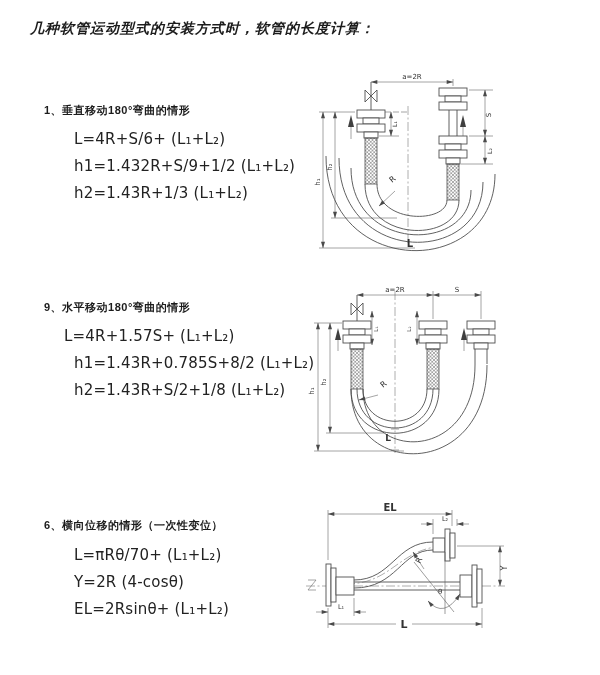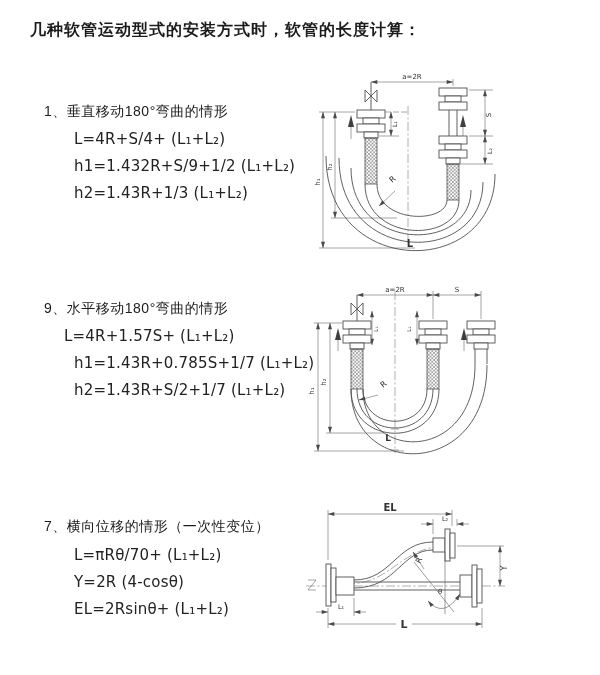--- a/index.html
+++ b/index.html
@@ -1,52 +1,52 @@
 <!DOCTYPE html>
 <html><head>
 <meta charset="utf-8">
 <style>
   html,body{margin:0;padding:0;}
   body{
     width:600px;height:675px;background:#ffffff;position:relative;overflow:hidden;
     font-family:"Liberation Sans","DejaVu Sans",sans-serif;color:#1c1c1c;
   }
   .abs{position:absolute;white-space:nowrap;}
-  .title{font-size:16px;font-weight:700;letter-spacing:1px;}
-  .hd{font-size:14px;font-weight:400;letter-spacing:.5px;text-align:center;}
+  .title{font-size:14px;font-weight:700;letter-spacing:1px;font-style:italic;}
+  .hd{font-size:11px;font-weight:700;letter-spacing:.5px;text-align:center;}
   .fm{font-size:15px;font-weight:400;letter-spacing:.2px;color:#222;
       font-family:"DejaVu Sans","Liberation Sans",sans-serif;}
   svg{position:absolute;overflow:visible;}
   svg .ln{stroke:#4f4f4f;stroke-width:.9;fill:none;}
   svg .fw{stroke:#4f4f4f;stroke-width:.9;fill:#ffffff;}
   svg .bd{stroke:#4f4f4f;stroke-width:.8;}
   svg .dm{stroke:#5a5a5a;stroke-width:.55;fill:none;}
   svg .th{stroke:#5a5a5a;stroke-width:.6;fill:none;}
   svg .cl{stroke:#6b6b6b;stroke-width:.55;stroke-dasharray:9 2.5 2 2.5;fill:none;}
   svg .lb{font-family:"DejaVu Sans",sans-serif;fill:#333;}
   svg .sld{fill:#3f3f3f;stroke:none;}
 </style>
 </head>
 <body>
 
 <main>
 
   <div class="abs title" style="left:30px;top:20px;">几种软管运动型式的安装方式时，软管的长度计算：</div>
 
   <div class="abs hd" style="left:44px;top:103px;">1、垂直移动180°弯曲的情形</div>
-  <div class="abs fm" style="left:74px;top:130px;">L=4R+S/4+ (L₁+L₂)</div>
+  <div class="abs fm" style="left:74px;top:130px;">L=4R+S/6+ (L₁+L₂)</div>
   <div class="abs fm" style="left:74px;top:157px;">h1=1.432R+S/9+1/2 (L₁+L₂)</div>
   <div class="abs fm" style="left:74px;top:184px;">h2=1.43R+1/3 (L₁+L₂)</div>
 
   <div class="abs hd" style="left:44px;top:300px;">9、水平移动180°弯曲的情形</div>
   <div class="abs fm" style="left:64px;top:327px;">L=4R+1.57S+ (L₁+L₂)</div>
-  <div class="abs fm" style="left:74px;top:354px;">h1=1.43R+0.785S+1/7 (L₁+L₂)</div>
-  <div class="abs fm" style="left:74px;top:381px;">h2=1.43R+S/2+1/7 (L₁+L₂)</div>
-
-  <div class="abs hd" style="left:44px;top:518px;">7、横向位移的情形（一次性变位）</div>
+  <div class="abs fm" style="left:74px;top:354px;">h1=1.43R+0.785S+8/2 (L₁+L₂)</div>
+  <div class="abs fm" style="left:74px;top:381px;">h2=1.43R+S/2+1/8 (L₁+L₂)</div>
+
+  <div class="abs hd" style="left:44px;top:518px;">6、横向位移的情形（一次性变位）</div>
   <div class="abs fm" style="left:74px;top:546px;">L=πRθ/70+ (L₁+L₂)</div>
   <div class="abs fm" style="left:74px;top:573px;">Y=2R (4-cosθ)</div>
   <div class="abs fm" style="left:74px;top:600px;">EL=2Rsinθ+ (L₁+L₂)</div>
 
   <svg style="left:313px;top:70px;" width="237" height="192" viewBox="0 0 237 192">
     <defs>
       <marker id="m1e" viewBox="0 0 7 5" refX="6.6" refY="2.5" markerWidth="7" markerHeight="5" orient="auto" markerUnits="userSpaceOnUse">
           <path d="M0.3,0.5 L6.8,2.5 L0.3,4.5 Z" fill="#4a4a4a"></path>
         </marker>
       <marker id="m1s" viewBox="0 0 7 5" refX="6.6" refY="2.5" markerWidth="7" markerHeight="5" orient="auto-start-reverse" markerUnits="userSpaceOnUse">

